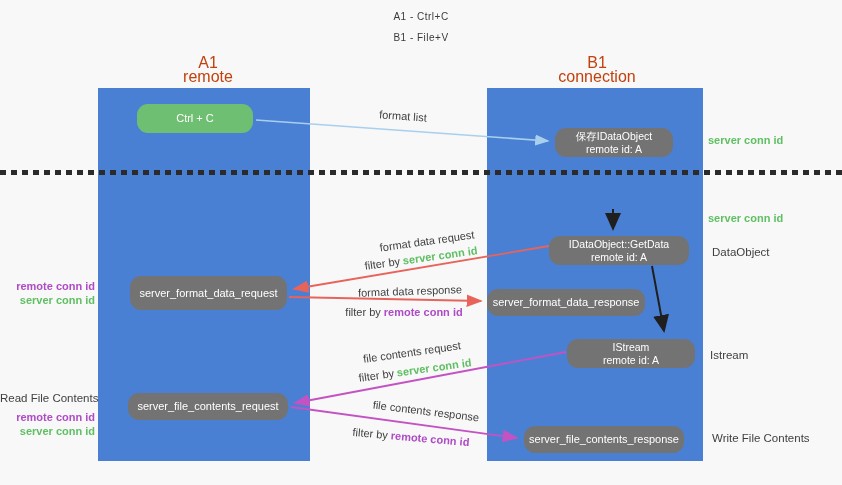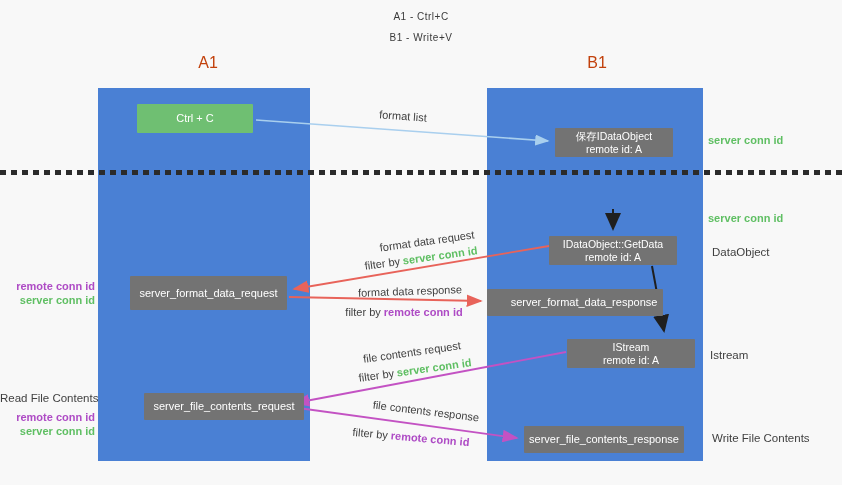--- a/index.html
+++ b/index.html
@@ -3,48 +3,50 @@
 <meta charset="utf-8">
 <style>
   html,body{margin:0;padding:0;background:#f8f8f8;font-family:"Liberation Sans",sans-serif;}
   .canvas{position:relative;width:842px;height:485px;background:#f8f8f8;overflow:hidden;}
   .title{position:absolute;left:0;top:6px;width:100%;text-align:center;color:#3a3a3a;font-size:10px;line-height:21px;letter-spacing:.5px;}
   .col-header{position:absolute;text-align:center;color:#c2410c;font-size:16px;line-height:14px;}
   .lane{position:absolute;top:88px;height:373px;background:#4a80d4;}
   .dotted{position:absolute;left:0;top:170px;width:842px;height:5px;z-index:6;
     background:repeating-linear-gradient(to right,#2b2b2b 0 6px,transparent 6px 11px);}
   .box{position:absolute;z-index:5;display:flex;flex-direction:column;align-items:center;justify-content:center;
-    color:#fff;font-size:11px;line-height:13px;text-align:center;border-radius:1px;}
+    color:#fff;font-size:11px;line-height:13px;text-align:center;border-radius:11px;}
   .green{background:#6fbf72;}
   .orange{background:#737373;}
   .box .small{font-size:10.5px;}
   .slabel{position:absolute;font-size:11.5px;color:#3f3f3f;white-space:nowrap;z-index:4;}
   .slabel.bold{font-weight:bold;font-size:11px;}
   .gtext{color:#5fbf63;}
   .ptext{color:#ae4bc5;}
   .leftcol{left:0;width:95px;text-align:right;}
   .alabel{position:absolute;font-size:11px;color:#3f3f3f;white-space:nowrap;z-index:4;transform-origin:center;}
   .alabel .hl{font-weight:bold;margin-left:3px;}
   svg.arrows{position:absolute;left:0;top:0;z-index:3;pointer-events:none;}
 </style>
 </head>
 <body>
 
 <div class="canvas">
 
   <div class="title">
     <div>A1 - Ctrl+C</div>
-    <div>B1 - Write+V</div>
+    <div>B1 - File+V</div>
   </div>
 
   <div class="col-header" style="left:148px;top:56px;width:120px;">
     <div>A1</div>
+    <div>remote</div>
   </div>
   <div class="col-header" style="left:537px;top:56px;width:120px;">
     <div>B1</div>
+    <div>connection</div>
   </div>
 
   <div class="lane" style="left:98px;width:212px;"></div>
   <div class="lane" style="left:487px;width:216px;"></div>
 
   <div class="dotted"></div>
 
   <svg class="arrows" width="842" height="485">
     <defs>
       <marker id="ah-blue" markerWidth="9" markerHeight="7" refX="8" refY="3.5" orient="auto">
@@ -72,39 +74,39 @@
   <div class="box green" style="left:137px;top:104px;width:116px;height:29px;">
     <div>Ctrl + C</div>
   </div>
 
   <div class="box orange" style="left:555px;top:128px;width:118px;height:29px;">
     <div class="small">保存IDataObject</div>
     <div class="small">remote id: A</div>
   </div>
 
 
-  <div class="box orange" style="left:549px;top:236px;width:128px;height:29px;">
+  <div class="box orange" style="left:549px;top:236px;width:140px;height:29px;">
     <div class="small">IDataObject::GetData</div>
     <div class="small">remote id: A</div>
   </div>
 
   <div class="box orange" style="left:130px;top:276px;width:157px;height:34px;">
     <div>server_format_data_request</div>
   </div>
 
-  <div class="box orange" style="left:487px;top:289px;width:158px;height:27px;padding-left:18px;">
+  <div class="box orange" style="left:487px;top:289px;width:158px;height:27px;">
     <div>server_format_data_response</div>
   </div>
 
   <div class="box orange" style="left:567px;top:339px;width:128px;height:29px;">
     <div class="small">IStream</div>
     <div class="small">remote id: A</div>
   </div>
 
-  <div class="box orange" style="left:144px;top:393px;width:160px;height:27px;">
+  <div class="box orange" style="left:128px;top:393px;width:160px;height:27px;">
     <div>server_file_contents_request</div>
   </div>
 
   <div class="box orange" style="left:524px;top:426px;width:160px;height:27px;">
     <div>server_file_contents_response</div>
   </div>
 
   <div class="slabel bold gtext" style="left:708px;top:134px;">server conn id</div>
   <div class="slabel bold gtext" style="left:708px;top:212px;">server conn id</div>
   <div class="slabel" style="left:712px;top:246px;">DataObject</div>

